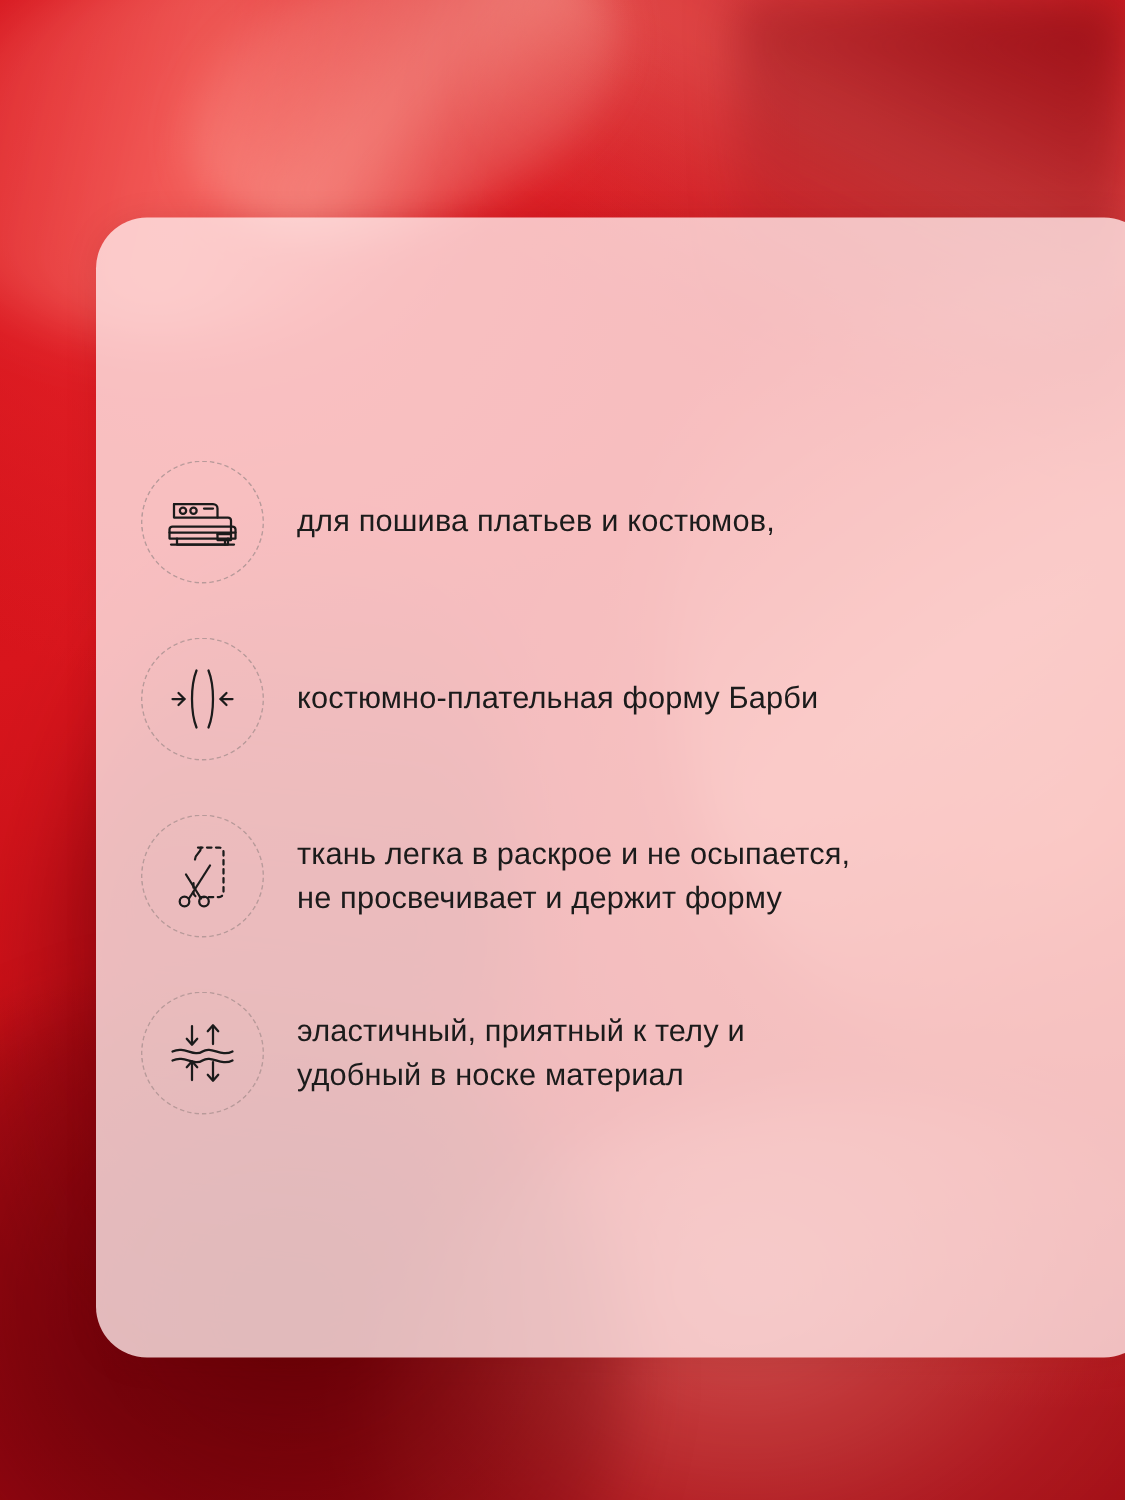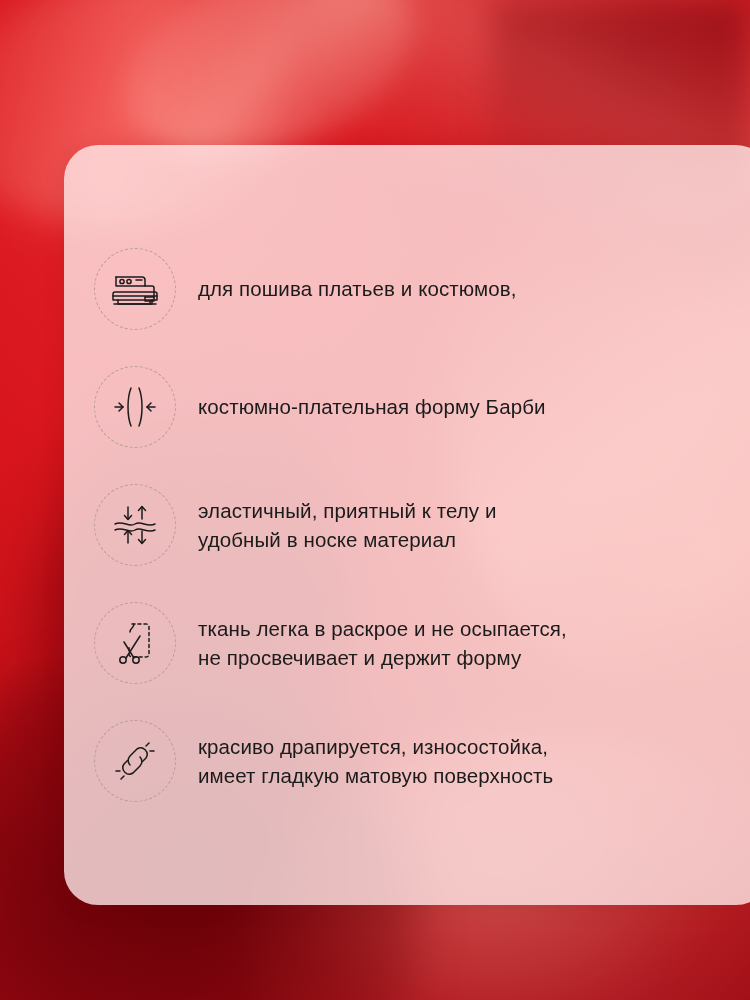--- a/index.html
+++ b/index.html
@@ -200,68 +200,52 @@
             <path d="M39 18 l-4 4 l4 4"></path>
           </svg>
         </div>
         <div class="feature-text">
           <span class="line">костюмно-плательная форму Барби</span>
         </div>
       </div>
 
       <div class="feature">
         <div class="icon-circle">
+          <svg width="46" height="46" viewBox="0 0 46 46" fill="none" stroke="#1b1b1b" stroke-width="1.5" stroke-linecap="round" stroke-linejoin="round">
+            <path d="M20 4 h14 a3 3 0 0 1 3 3 v27 a3 3 0 0 1 -3 3 h-14 a3 3 0 0 1 -3 -3 v-9" stroke-dasharray="3 3"></path>
+            <path d="M22 4 c0 4 -4 4 -4 8"></path>
+            <path d="M14 38 l14 -22"></path>
+            <path d="M22 38 l-10 -16"></path>
+            <circle cx="11" cy="40" r="3.2"></circle>
+            <circle cx="24" cy="40" r="3.2"></circle>
+          </svg>
+        </div>
+        <div class="feature-text">
+          <span class="line">ткань легка в раскрое и не осыпается,</span>
+          <span class="line">не просвечивает и держит форму</span>
+        </div>
+      </div>
+
+      <div class="feature">
+        <div class="icon-circle">
           <svg width="46" height="44" viewBox="0 0 46 44" fill="none" stroke="#1b1b1b" stroke-width="1.5" stroke-linecap="round" stroke-linejoin="round">
             <path d="M16 4 v12"></path>
             <path d="M12.5 12.5 l3.5 4 l3.5 -4"></path>
             <path d="M30 16 v-12"></path>
             <path d="M26.5 7.5 l3.5 -4 l3.5 4"></path>
             <path d="M3 21 C11 17 17 25 23 21 C29 17 35 25 43 21"></path>
             <path d="M3 27 C11 23 17 31 23 27 C29 23 35 31 43 27"></path>
             <path d="M16 40 v-12"></path>
             <path d="M12.5 31.5 l3.5 -4 l3.5 4"></path>
             <path d="M30 28 v12"></path>
             <path d="M26.5 36.5 l3.5 4 l3.5 -4"></path>
           </svg>
         </div>
         <div class="feature-text">
           <span class="line">эластичный, приятный к телу и</span>
           <span class="line">удобный в носке материал</span>
         </div>
       </div>
 
-      <div class="feature">
-        <div class="icon-circle">
-          <svg width="46" height="46" viewBox="0 0 46 46" fill="none" stroke="#1b1b1b" stroke-width="1.5" stroke-linecap="round" stroke-linejoin="round">
-            <path d="M20 4 h14 a3 3 0 0 1 3 3 v27 a3 3 0 0 1 -3 3 h-14 a3 3 0 0 1 -3 -3 v-9" stroke-dasharray="3 3"></path>
-            <path d="M22 4 c0 4 -4 4 -4 8"></path>
-            <path d="M14 38 l14 -22"></path>
-            <path d="M22 38 l-10 -16"></path>
-            <circle cx="11" cy="40" r="3.2"></circle>
-            <circle cx="24" cy="40" r="3.2"></circle>
-          </svg>
-        </div>
-        <div class="feature-text">
-          <span class="line">ткань легка в раскрое и не осыпается,</span>
-          <span class="line">не просвечивает и держит форму</span>
-        </div>
-      </div>
-
-      <div class="feature">
-        <div class="icon-circle">
-          <svg width="46" height="46" viewBox="0 0 46 46" fill="none" stroke="#1b1b1b" stroke-width="1.5" stroke-linecap="round" stroke-linejoin="round">
-            <path d="M18 27 a6.5 6.5 0 0 1 0 -9 l7 -7 a6.5 6.5 0 0 1 9 9 l-3.5 3.5"></path>
-            <path d="M28 19 a6.5 6.5 0 0 1 0 9 l-7 7 a6.5 6.5 0 0 1 -9 -9 l3.5 -3.5"></path>
-            <path d="M34 8 l3 -3"></path>
-            <path d="M38 13 h4"></path>
-            <path d="M12 38 l-3 3"></path>
-            <path d="M8 33 h-4"></path>
-          </svg>
-        </div>
-        <div class="feature-text">
-          <span class="line">красиво драпируется, износостойка,</span>
-          <span class="line">имеет гладкую матовую поверхность</span>
-        </div>
-      </div>
 
     </div>
   </div>
 </div>
 
 </body></html>

